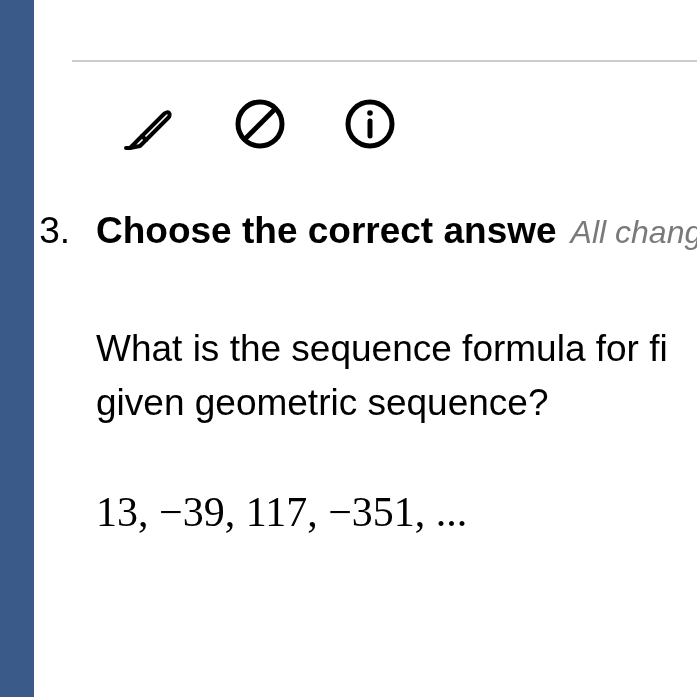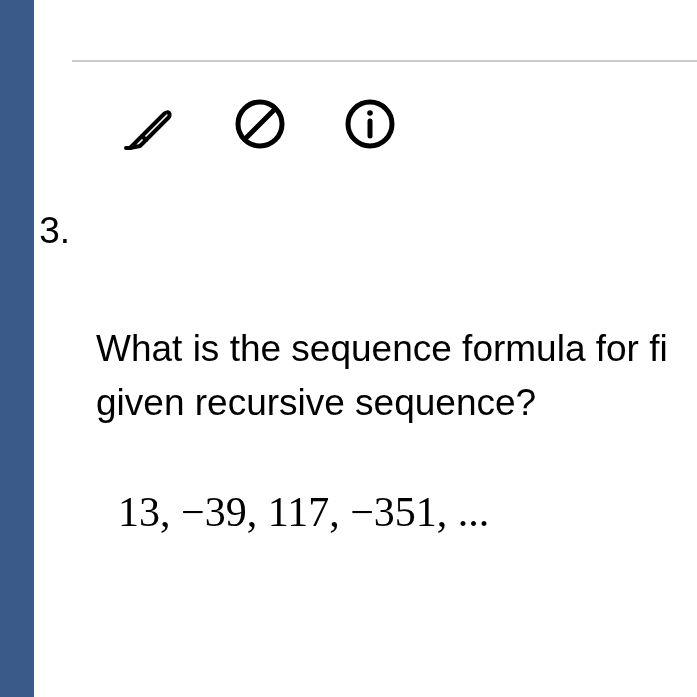--- a/index.html
+++ b/index.html
@@ -101,21 +101,20 @@
     white-space: nowrap;
   }
   .sequence {
     position: absolute;
     top: 488px;
     left: 24px;
     font-family: "Times New Roman", Times, serif;
     font-size: 42px;
     color: #000;
     white-space: nowrap;
-    margin-left: 22px;
   }
 </style>
 </head>
 <body>
 
 <div class="side-strip"></div>
 
 <div class="gutter">
   <span class="qnum"><span>3</span><span>.</span></span>
 </div>
@@ -140,21 +139,25 @@
     </span>
     <span class="icon">
       <svg viewBox="0 0 56 56" fill="none" stroke="#000" stroke-width="5">
         <circle cx="28" cy="28" r="22"></circle>
         <circle cx="28" cy="17" r="2.8" fill="#000" stroke="none"></circle>
         <line x1="28" y1="25" x2="28" y2="40" stroke-width="5" stroke-linecap="round"></line>
       </svg>
     </span>
   </div>
 
+  <div class="question-header">
+    <span class="qtitle">Choose the correct answe</span>
+    <span class="save-status">All chang</span>
+  </div>
 
   <div class="question-body">
     <div class="qtext">What is the sequence formula for fi</div>
-    <div class="qtext">given recursive sequence?</div>
+    <div class="qtext">given geometric sequence?</div>
   </div>
 
   <div class="sequence">13, −39, 117, −351, ...</div>
 
 </div>
 
 </body></html>

